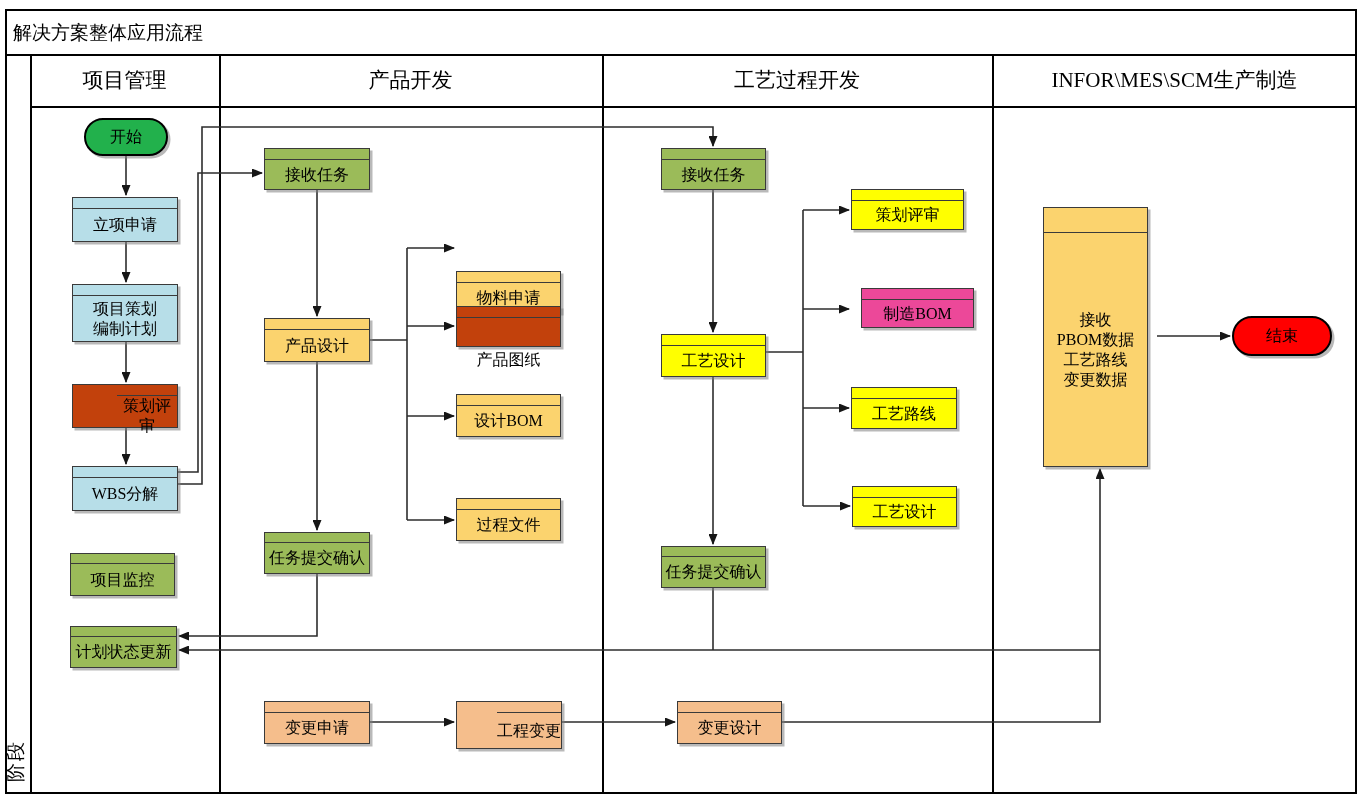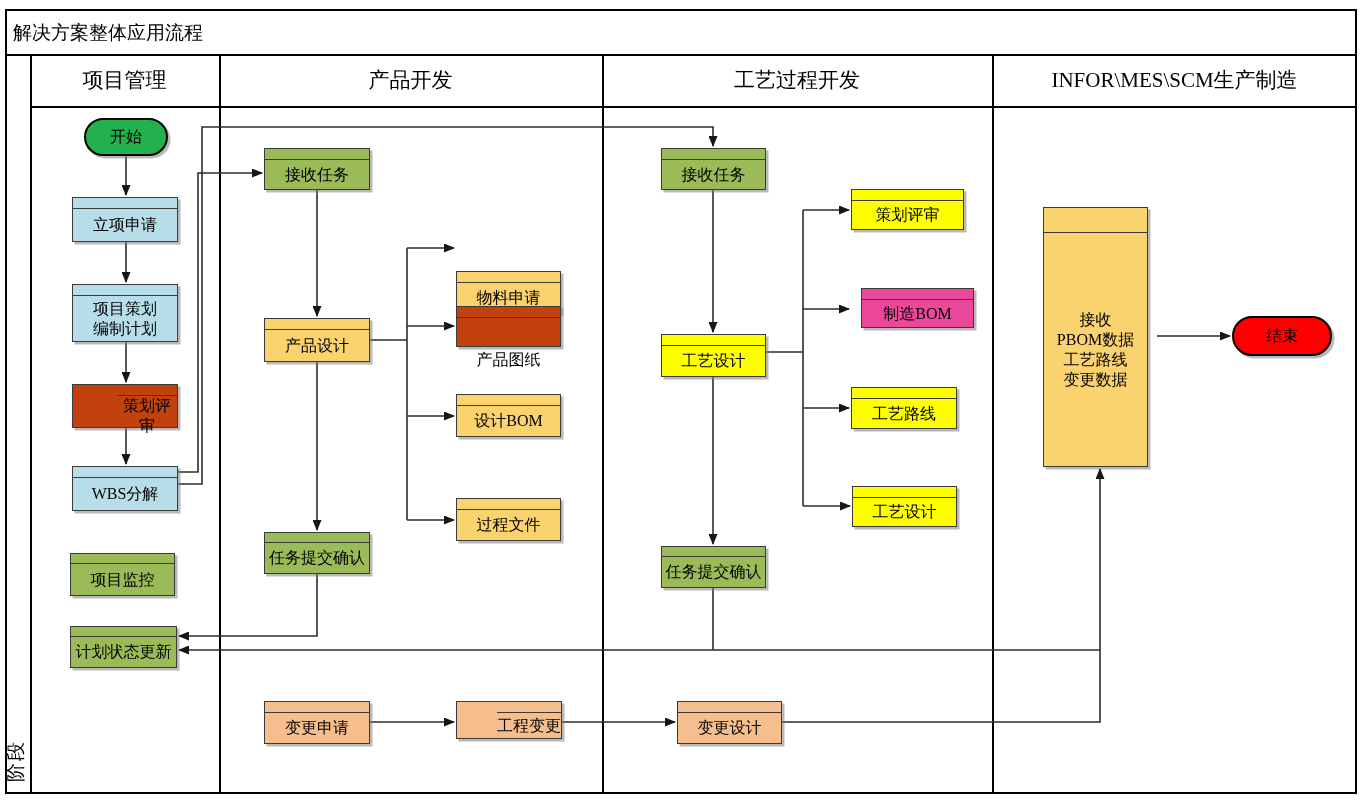--- a/index.html
+++ b/index.html
@@ -183,21 +183,21 @@
         <div class="lbl">
           <div>任务提交确认</div>
         </div>
       </div>
       <div class="node process" style="left: 264px; top: 701px; width: 106px; height: 43px; background: rgb(245, 190, 140);">
         <div class="sep" style="height: 10px;"></div>
         <div class="lbl">
           <div>变更申请</div>
         </div>
       </div>
-      <div class="node process" style="left: 456px; top: 701px; width: 106px; height: 38px; background: rgb(245, 190, 140); padding-left: 40px;">
+      <div class="node process" style="left: 456px; top: 701px; width: 106px; height: 48px; background: rgb(245, 190, 140); padding-left: 40px;">
         <div class="sep" style="height: 10px;"></div>
         <div class="lbl">
           <div>工程变更</div>
         </div>
       </div>
       <div class="node process" style="left: 661px; top: 148px; width: 105px; height: 42px; background: rgb(155, 187, 89);">
         <div class="sep" style="height: 10px;"></div>
         <div class="lbl">
           <div>接收任务</div>
         </div>

